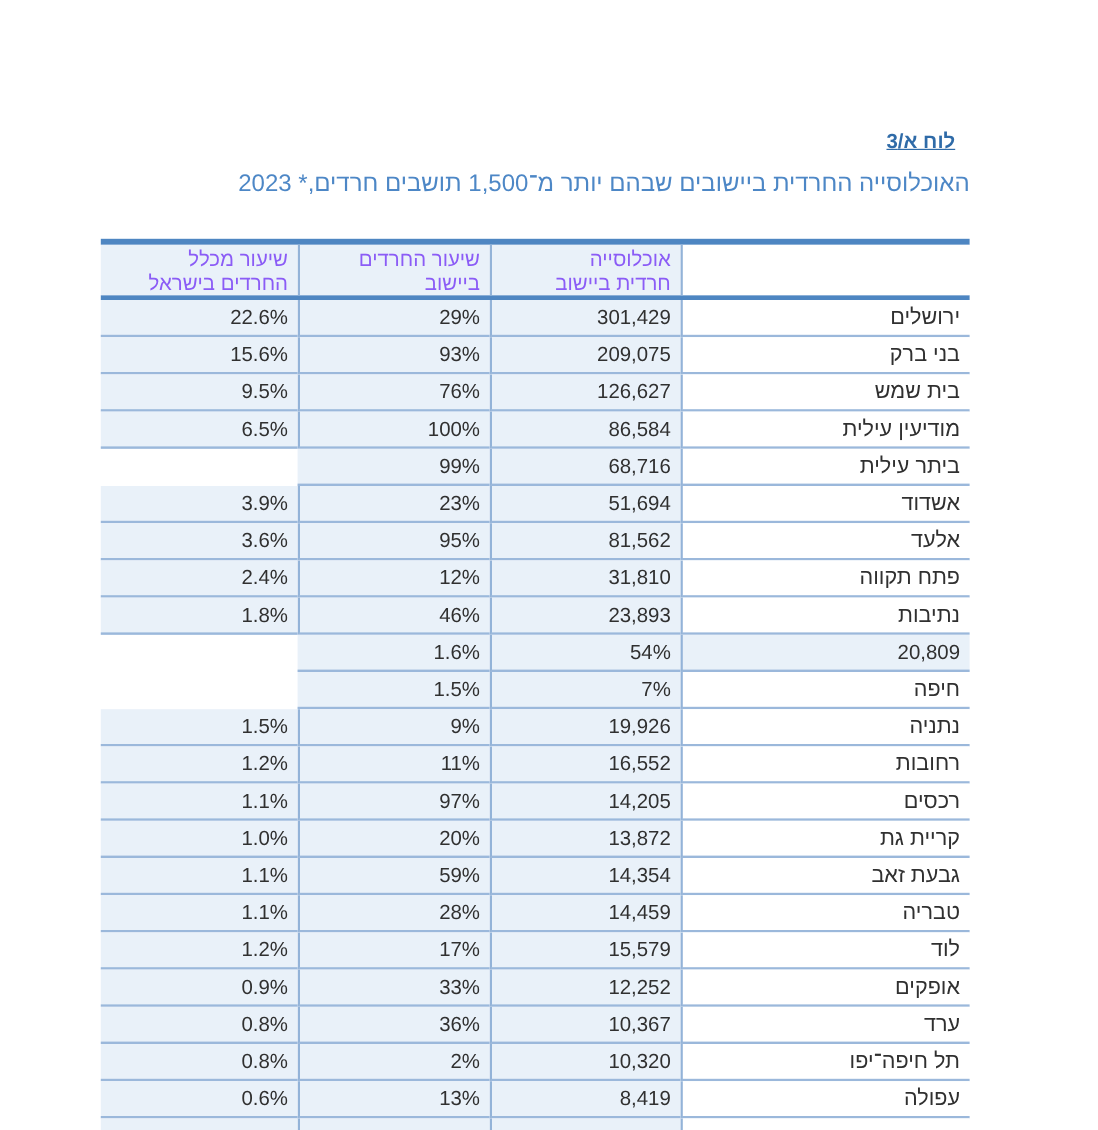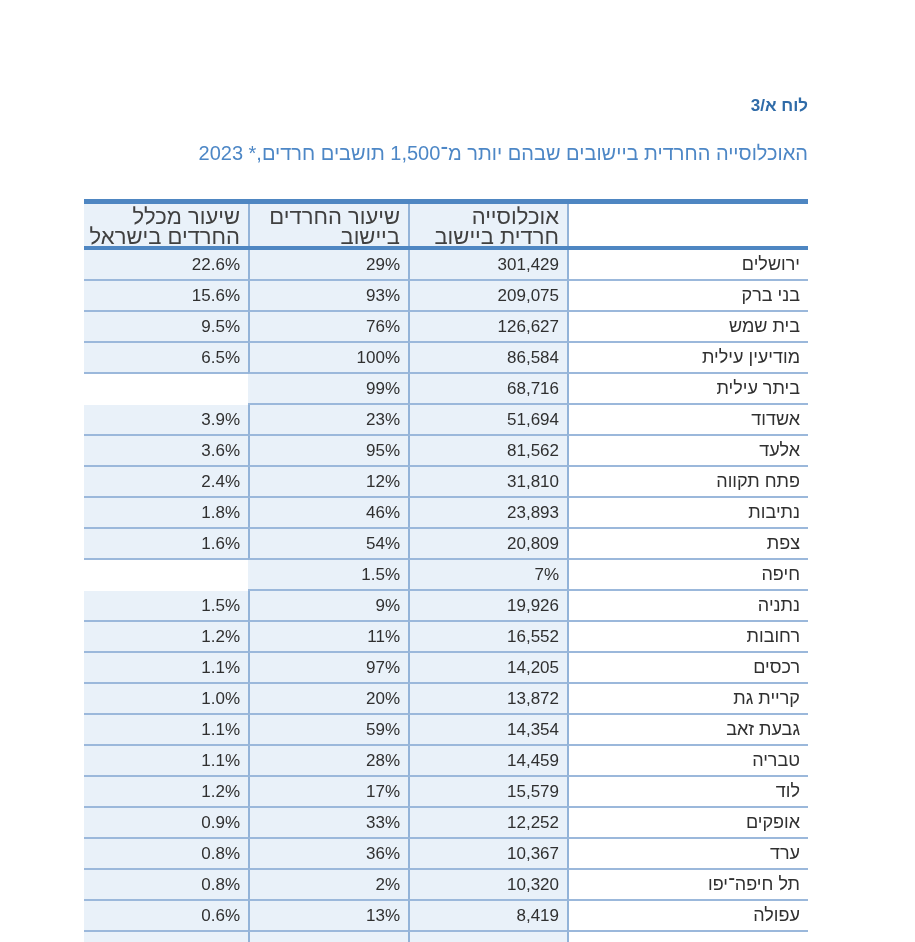--- a/index.html
+++ b/index.html
@@ -13,25 +13,26 @@
     width: 915px;
     height: 942px;
     background: #ffffff;
     overflow: hidden;
     direction: rtl;
   }
   .title {
     position: absolute;
     top: 96px;
     right: 107px;
-    margin: 0;
+    margin: 12px;
     font-size: 17px;
     font-weight: bold;
     color: #2f6ba8;
     line-height: 20px;
+    text-decoration: underline;
   }
   .subtitle {
     position: absolute;
     top: 140px;
     right: 107px;
     margin: 0;
     font-size: 20px;
     font-weight: normal;
     color: #4d87c6;
     line-height: 26px;
@@ -65,22 +66,22 @@
     border-left: none;
   }
   .num-cell {
     background: #e9f1f9;
   }
   .city-cell {
     background: #ffffff;
   }
   .header-row .cell {
     padding: 3px 8px 0 4px;
-    font-size: 22px;
-    color: #404040;
+    font-size: 17px;
+    color: #8b5cf6;
     line-height: 20px;
     text-align: right;
     height: 42px;
   }
   .data-row .cell {
     height: 31px;
     line-height: 29px;
     font-size: 17px;
     color: #303030;
     text-align: right;
@@ -181,21 +182,20 @@
   </div>
 
   <div class="row data-row">
     <div class="cell city-cell">נתיבות</div>
     <div class="cell num-cell">23,893</div>
     <div class="cell num-cell">46%</div>
     <div class="cell num-cell">1.8%</div>
   </div>
 
   <div class="row data-row">
-    <div class="cell city-cell">צפת</div>
     <div class="cell num-cell">20,809</div>
     <div class="cell num-cell">54%</div>
     <div class="cell num-cell">1.6%</div>
   </div>
 
   <div class="row data-row">
     <div class="cell city-cell">חיפה</div>
     <div class="cell num-cell">7%</div>
     <div class="cell num-cell">1.5%</div>
   </div>

